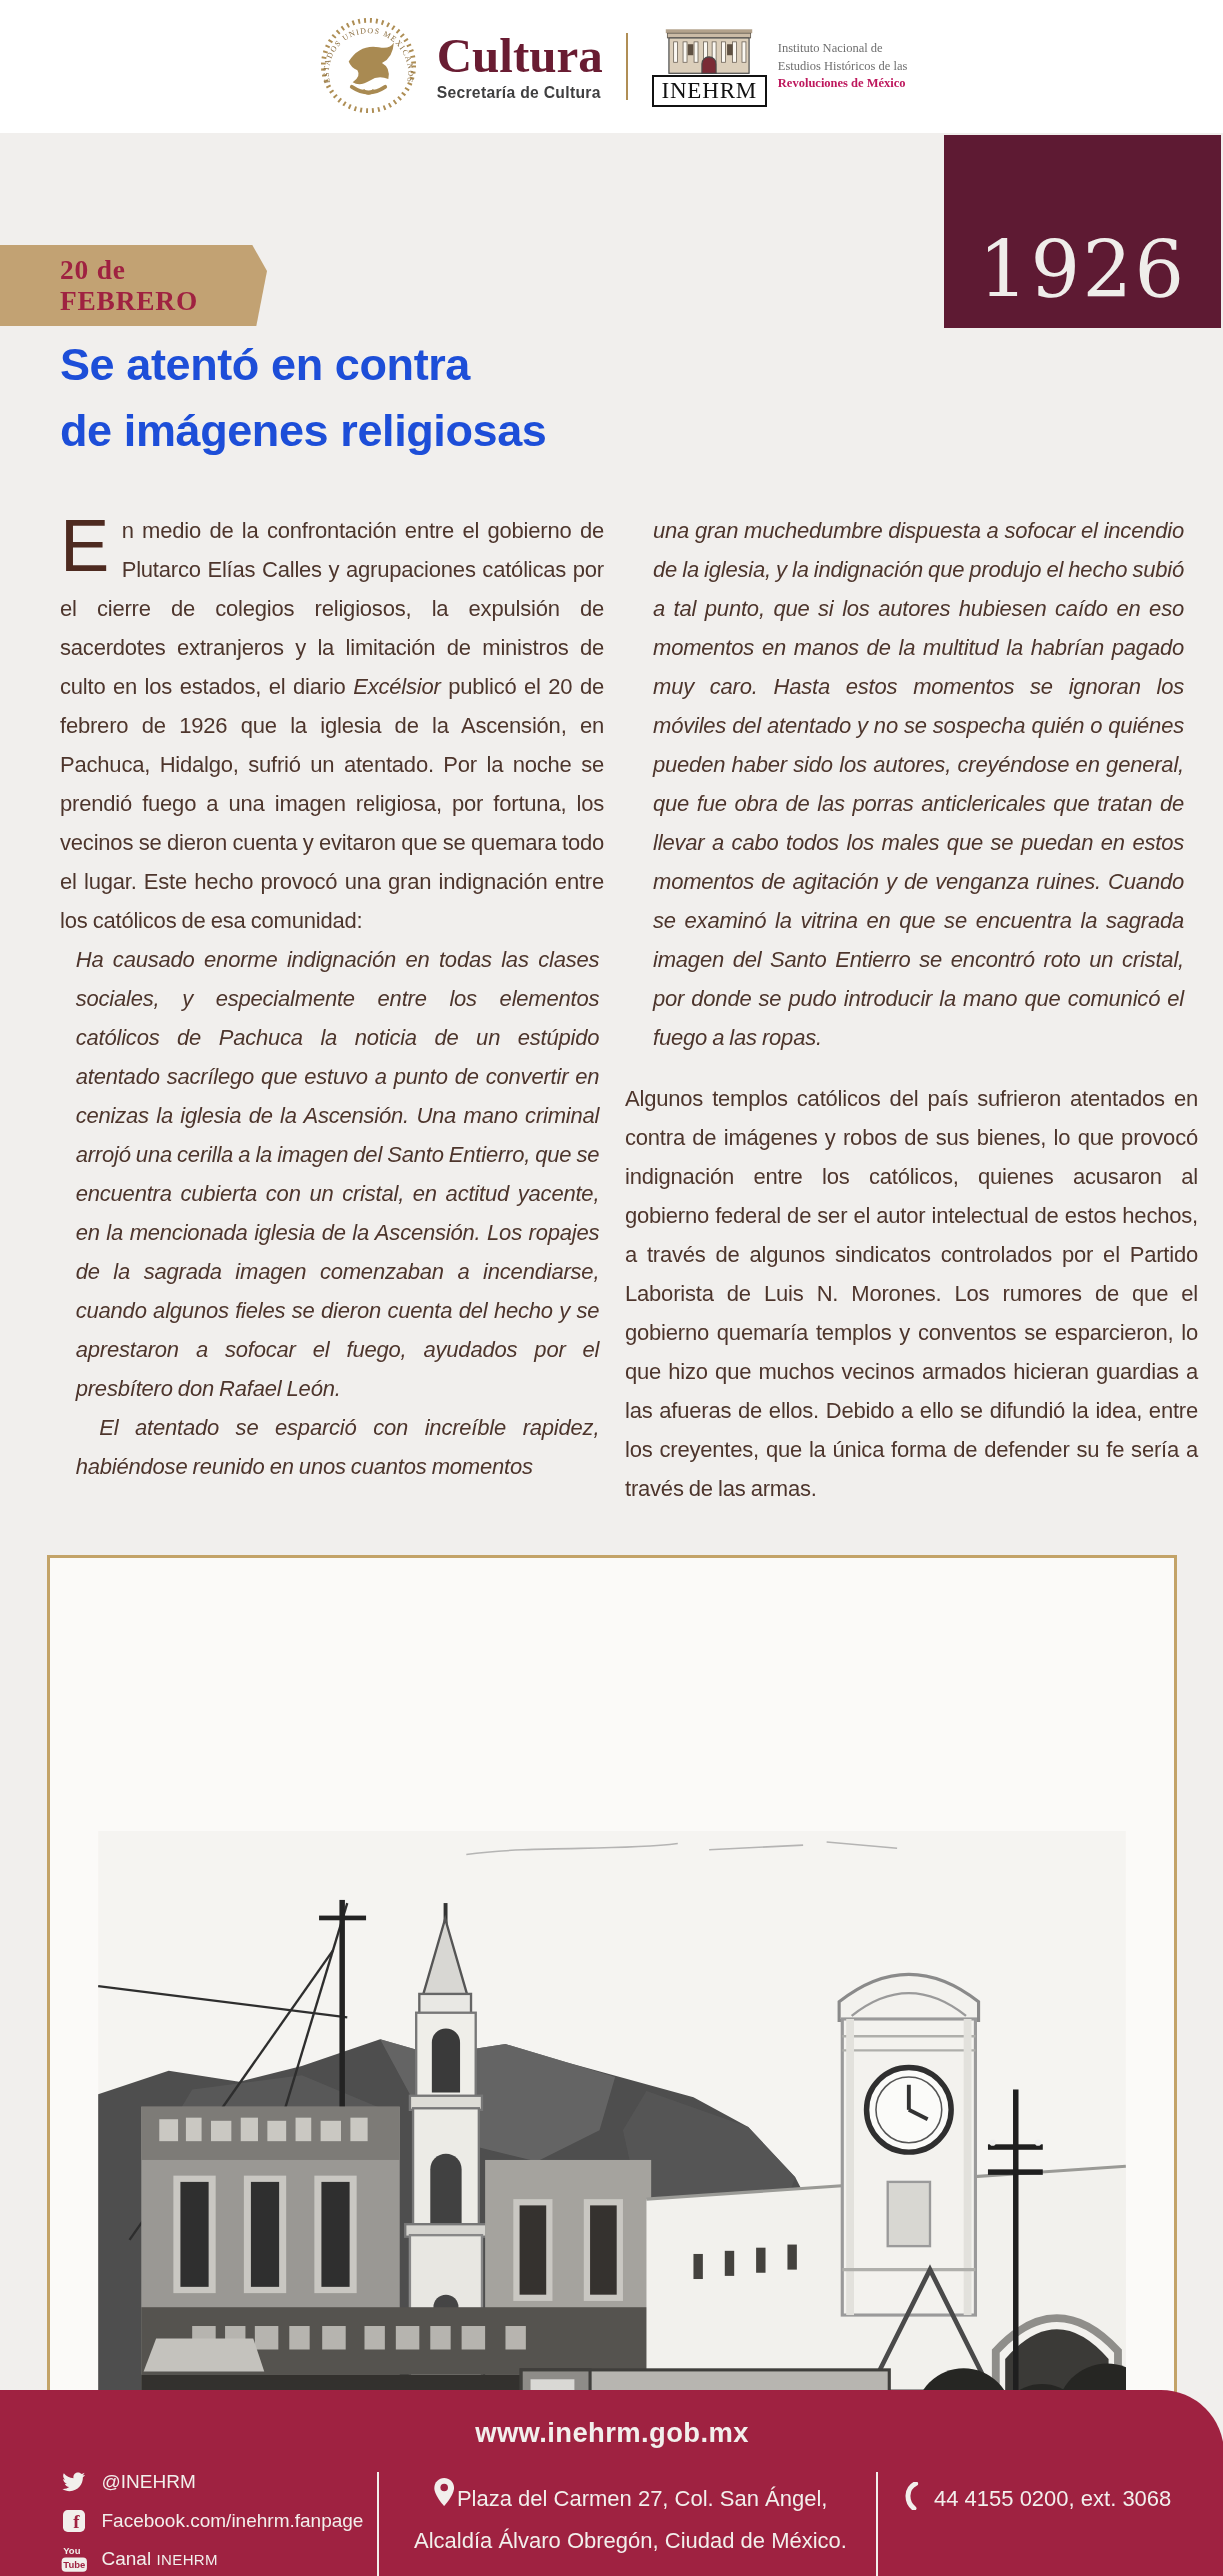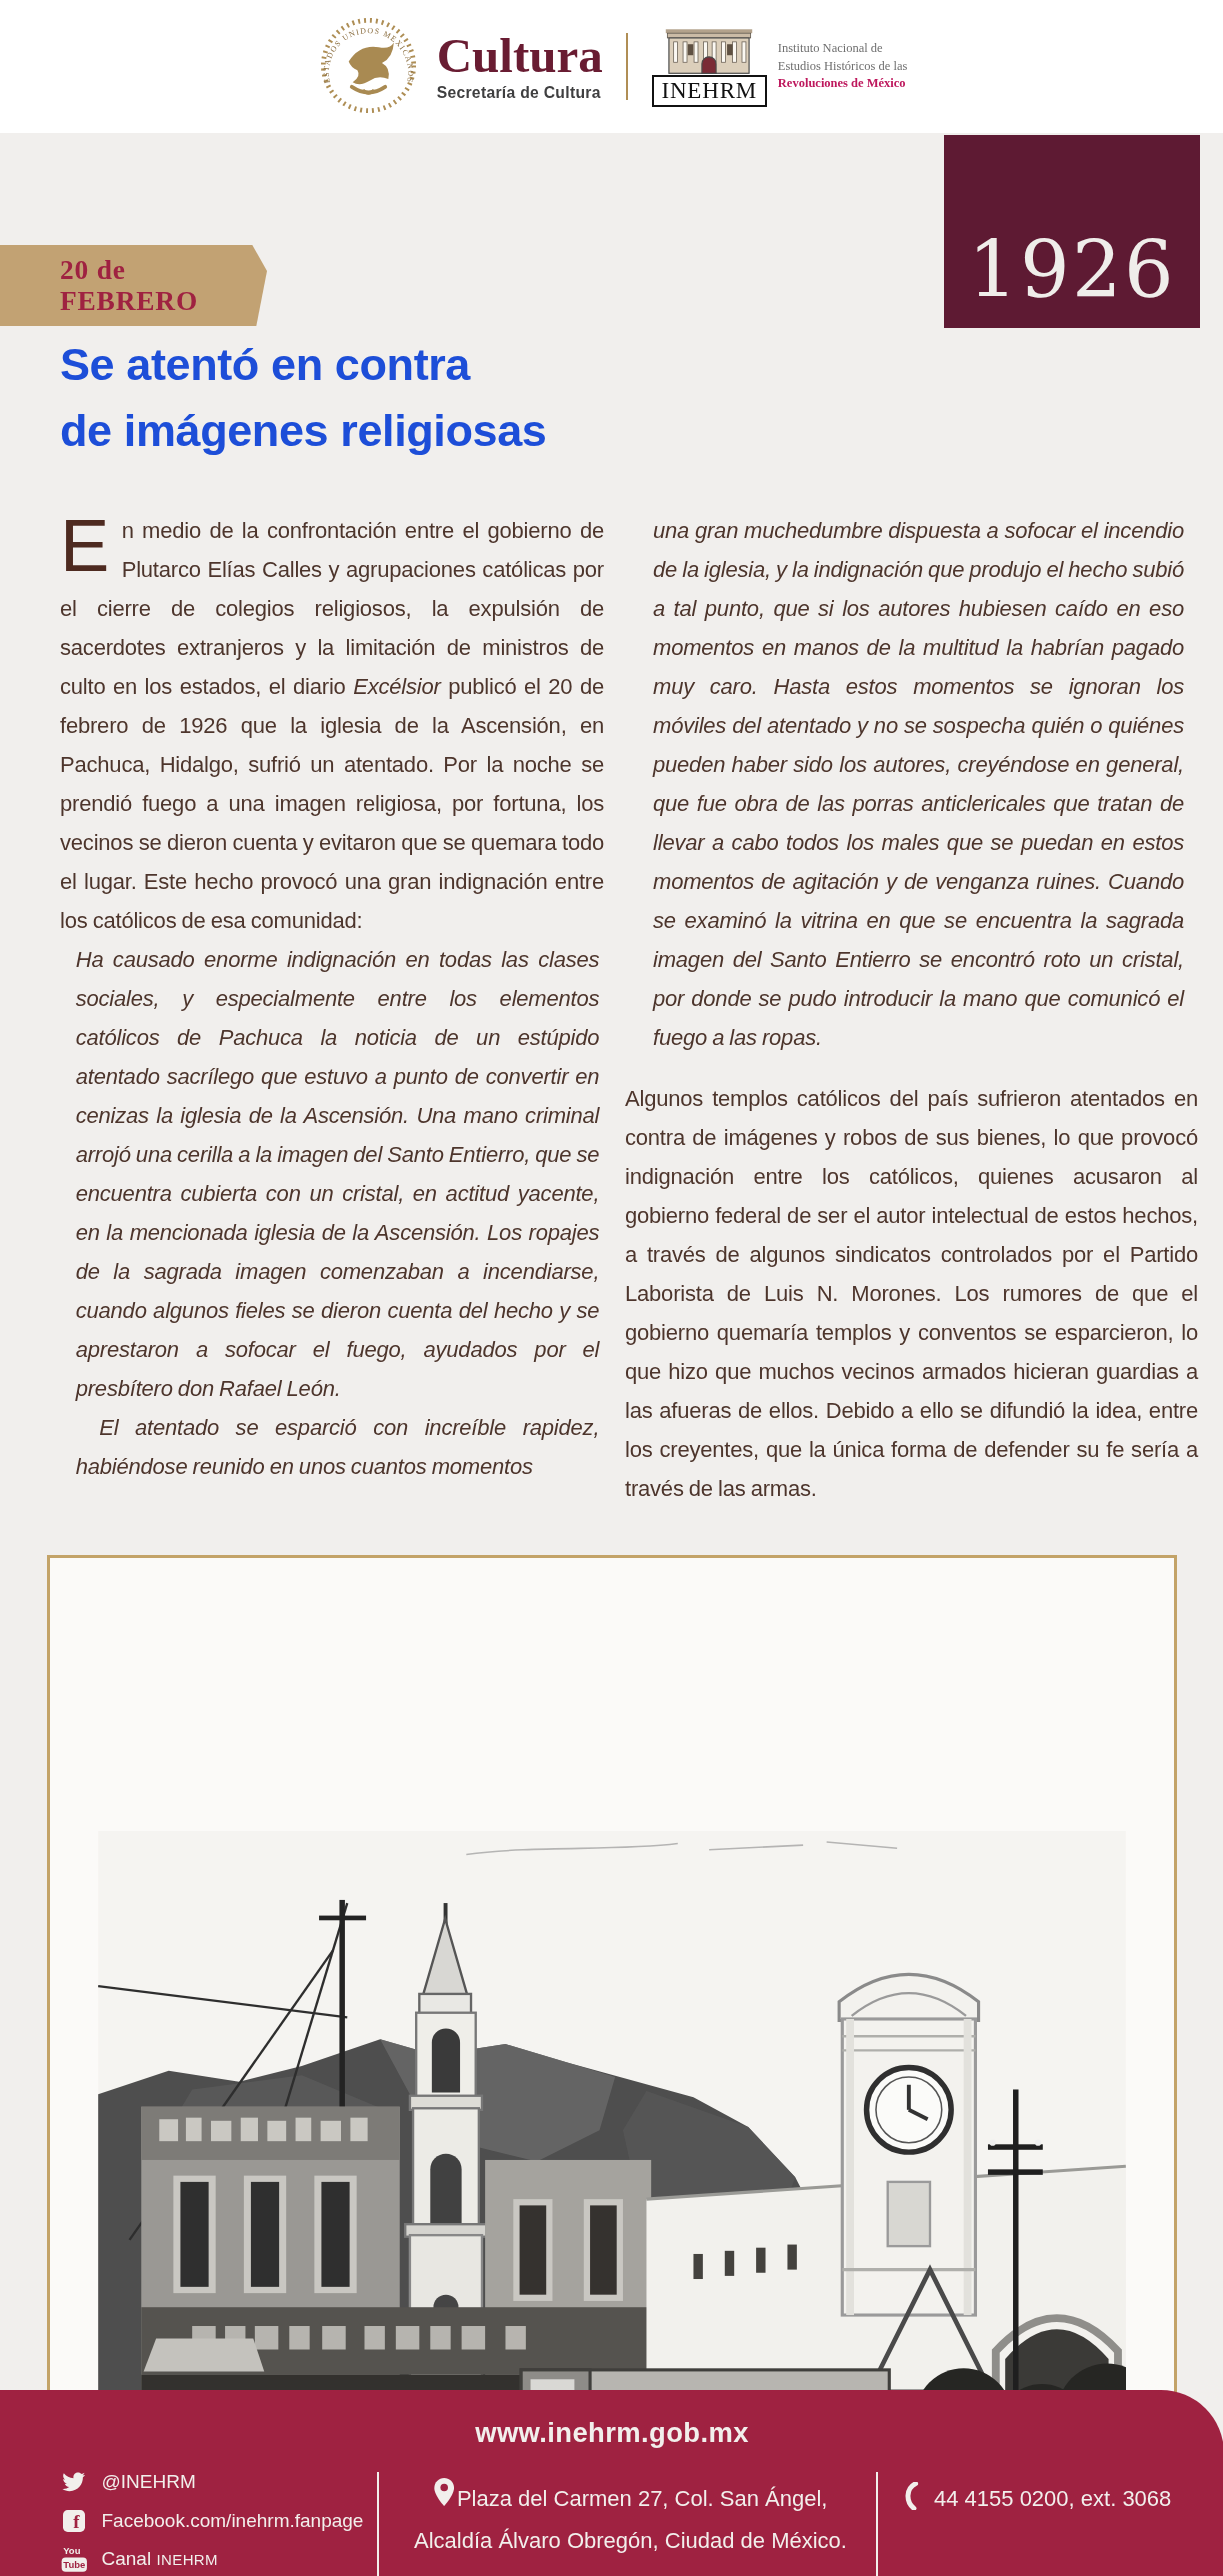--- a/index.html
+++ b/index.html
@@ -21,21 +21,21 @@
   .inehrm-lines{font-family:"Liberation Serif",serif;font-size:12.5px;color:#6F6F6F;line-height:1.4;}
   .inehrm-lines .maroon{color:#be185d;font-weight:700;}
 
   
   .banner{position:absolute;top:133px;left:0;width:100%;height:122px;background:#9F2241;}
   .banner-title{position:absolute;left:60px;top:61px;transform:translateY(-50%);
                 font-size:49px;color:#F0EEEB;white-space:nowrap;}
   .t-italic{font-style:italic;font-weight:700;}
   .t-light{font-weight:400;padding:0 4.7px;}
   .t-bold{font-weight:700;}
-  .year-box{position:absolute;left:944px;top:135px;width:256px;height:193px;background:#5E1A33;
+  .year-box{position:absolute;left:944px;top:135px;width:277px;height:193px;background:#5E1A33;
             display:flex;align-items:flex-end;justify-content:center;z-index:3;}
   .year{font-family:"DejaVu Serif",serif;font-size:78px;color:#EFEDEA;line-height:1;
         padding-bottom:19px;letter-spacing:2.4px;}
   .ribbon{position:absolute;top:245px;left:0;width:267px;height:81px;background:#C2A273;
           clip-path:polygon(0 0,94.5% 0,100% 32%,96% 100%,0 100%);
           display:flex;align-items:center;z-index:2;}
   .ribbon-text{margin-left:60px;font-family:"Liberation Serif",serif;font-weight:700;
                font-size:27.4px;color:#9F2241;letter-spacing:0.8px;}
 
   

